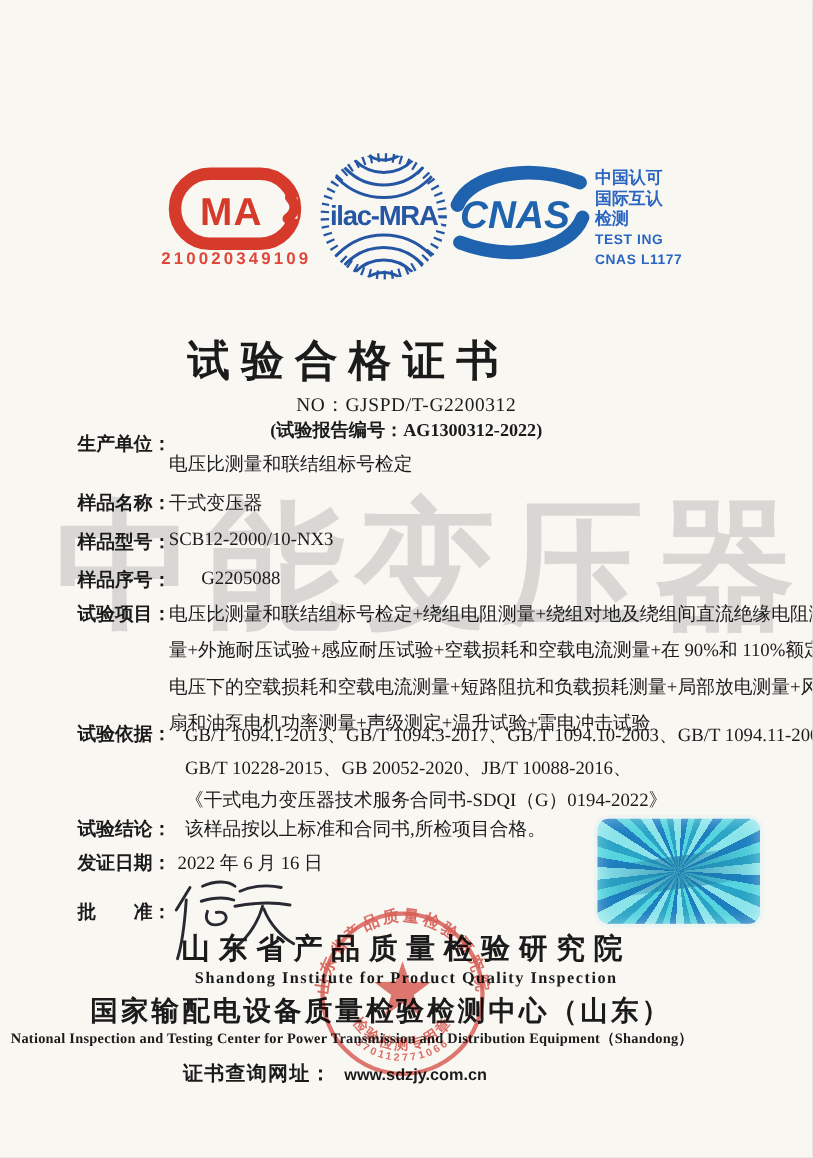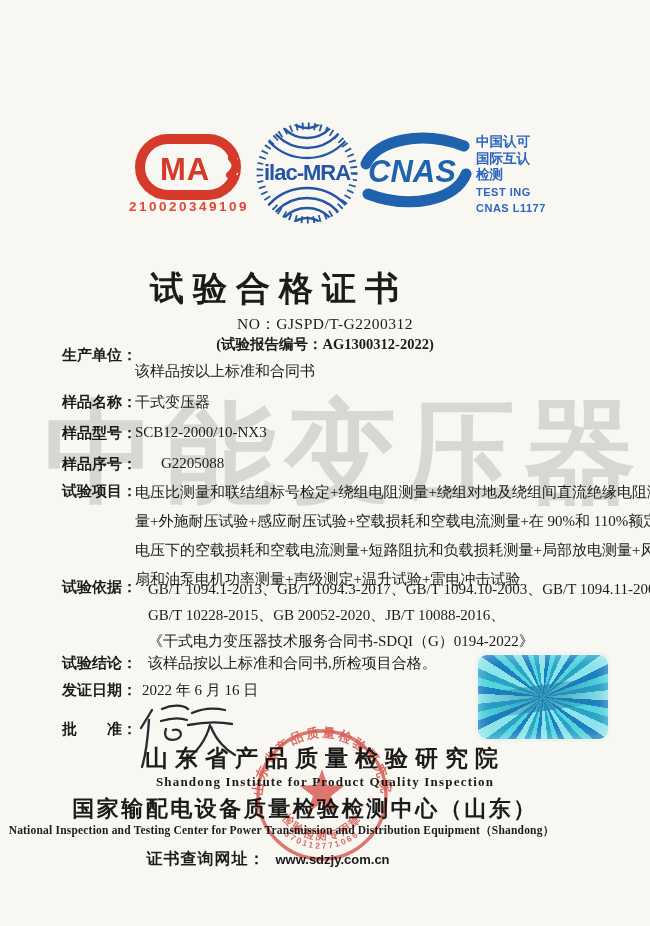--- a/index.html
+++ b/index.html
@@ -97,21 +97,21 @@
     <div class="cnas-cn">检测</div>
     <div class="cnas-en">TEST ING</div>
     <div class="cnas-en">CNAS L1177</div>
   </div>
 
   <div class="abs title">试验合格证书</div>
   <div class="abs no-line">NO：GJSPD/T-G2200312</div>
   <div class="abs report-line">(试验报告编号：AG1300312-2022)</div>
 
   <div class="abs flabel" style="top:346px;">生产单位：</div>
-  <div class="abs fvalue" style="top:362px;">该样品按以上标准和合同书</div>
+  <div class="abs fvalue" style="top:362px;">电压比测量和联结组标号检定</div>
 
   <div class="abs flabel" style="top:393px;">样品名称：</div>
   <div class="abs fvalue" style="top:393px;">干式变压器</div>
 
   <div class="abs flabel" style="top:424px;">样品型号：</div>
   <div class="abs fvalue" style="top:424px;">SCB12-2000/10-NX3</div>
 
   <div class="abs flabel" style="top:455px;">样品序号：</div>
   <div class="abs fvalue" style="top:455px;margin-left:26px;">G2205088</div>
 

